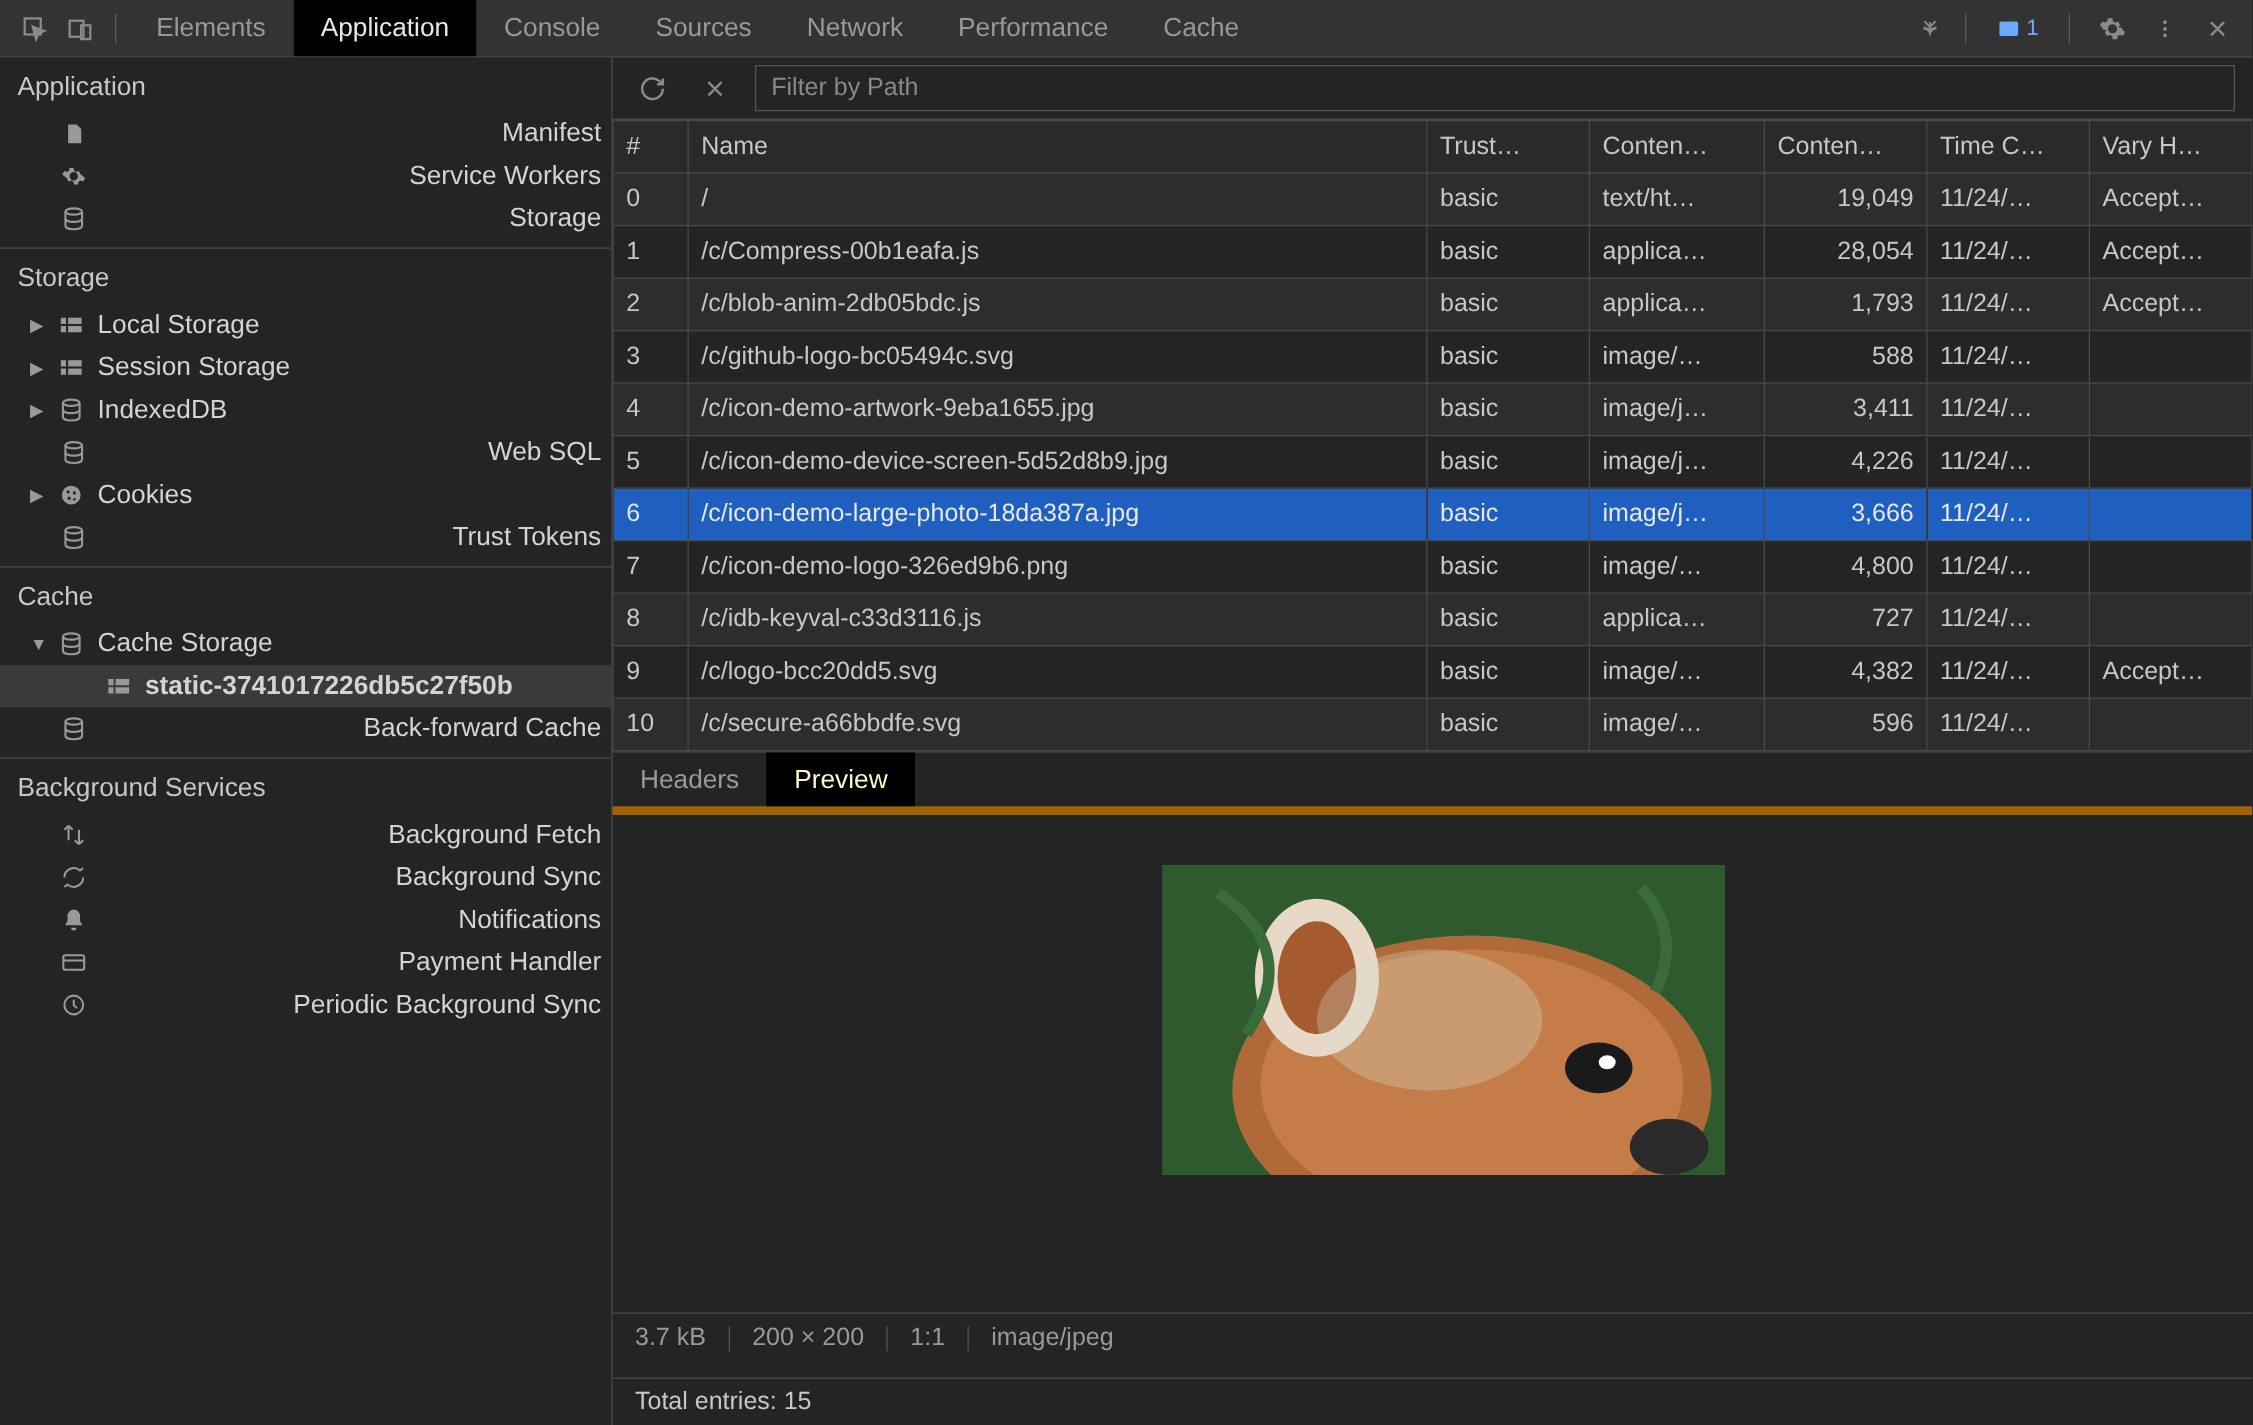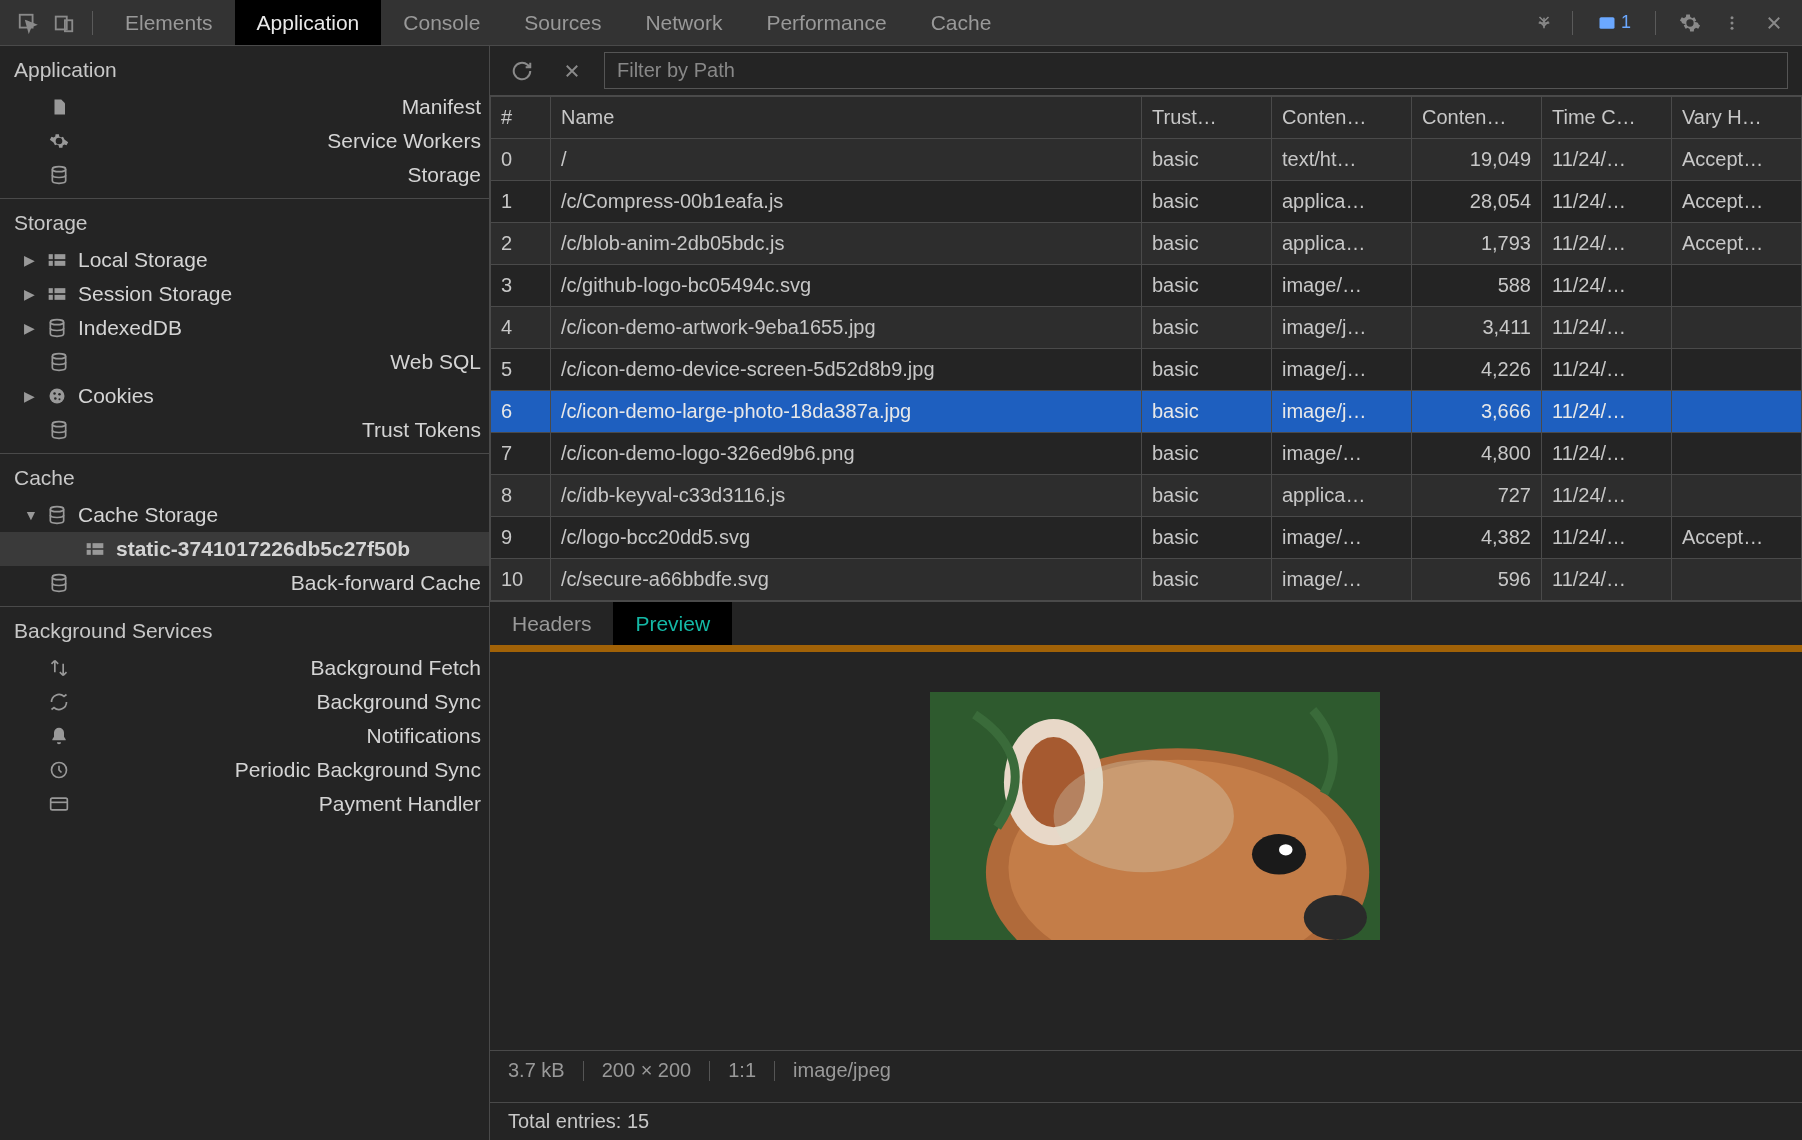--- a/index.html
+++ b/index.html
@@ -183,21 +183,21 @@
     .detail-tab {
       padding: 0 22px;
       display: flex;
       align-items: center;
       color: #999;
       cursor: pointer;
       font-size: 21px;
     }
     .detail-tab.active {
       background: #000;
-      color: #14b8a6;
+      color: #fef9c3;
     }
     .preview-area {
       flex: 1;
       display: flex;
       align-items: flex-start;
       justify-content: flex-start;
       padding: 40px 0 0 440px;
       overflow: hidden;
     }
     .preview-img {
@@ -453,35 +453,35 @@
     <div class="tree-item nested">
       <span class="sb-icon">
           <svg width="20" height="20" viewBox="0 0 24 24" fill="currentColor">
             <path d="M12 2a6 6 0 00-6 6v5l-2 3v1h16v-1l-2-3V8a6 6 0 00-6-6zm0 20a2.5 2.5 0 002.5-2.5h-5A2.5 2.5 0 0012 22z"></path>
           </svg>
         </span>
       <span>Notifications</span>
     </div>
     <div class="tree-item nested">
       <span class="sb-icon">
-          <svg width="20" height="20" viewBox="0 0 24 24" fill="none" stroke="currentColor" stroke-width="2">
-            <circle cx="12" cy="12" r="9"></circle>
-            <path d="M12 7v5l3 3"></path>
-          </svg>
-        </span>
-      <span>Periodic Background Sync</span>
-    </div>
-    <div class="tree-item nested">
-      <span class="sb-icon">
           <svg width="20" height="16" viewBox="0 0 24 18" fill="none" stroke="currentColor" stroke-width="2">
             <rect x="2" y="2" width="20" height="14" rx="2"></rect>
             <path d="M2 7h20"></path>
           </svg>
         </span>
       <span>Payment Handler</span>
+    </div>
+    <div class="tree-item nested">
+      <span class="sb-icon">
+          <svg width="20" height="20" viewBox="0 0 24 24" fill="none" stroke="currentColor" stroke-width="2">
+            <circle cx="12" cy="12" r="9"></circle>
+            <path d="M12 7v5l3 3"></path>
+          </svg>
+        </span>
+      <span>Periodic Background Sync</span>
     </div>
   </div>
 
   <div class="content">
     <div class="filter-bar">
       <div class="tool-icon">
         <svg width="22" height="22" viewBox="0 0 24 24" fill="none" stroke="currentColor" stroke-width="2.2">
             <path d="M21 12a9 9 0 11-3-6.7L21 8M21 3v5h-5"></path>
           </svg>
       </div>

